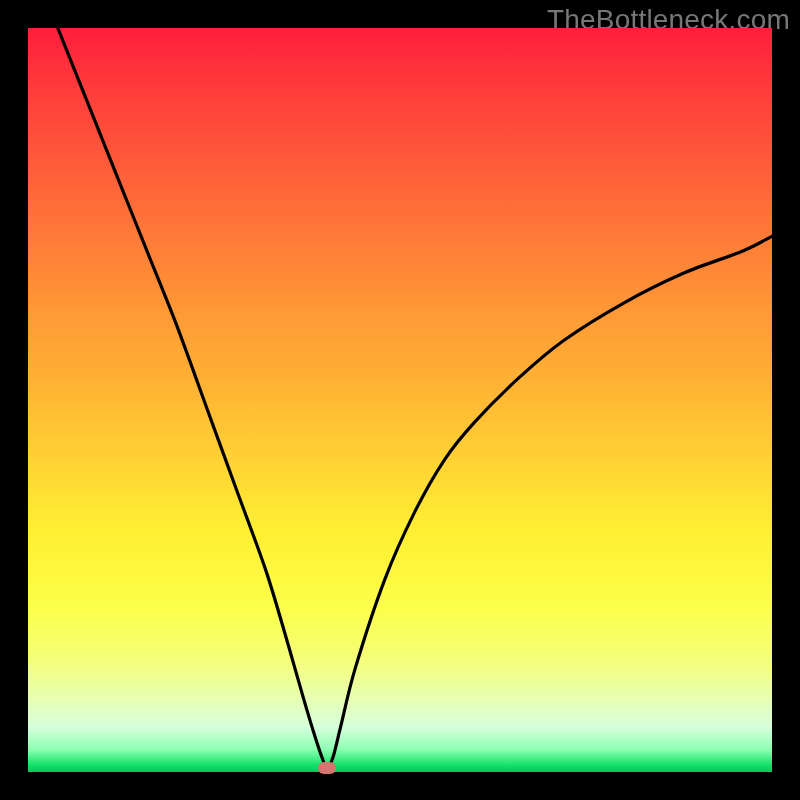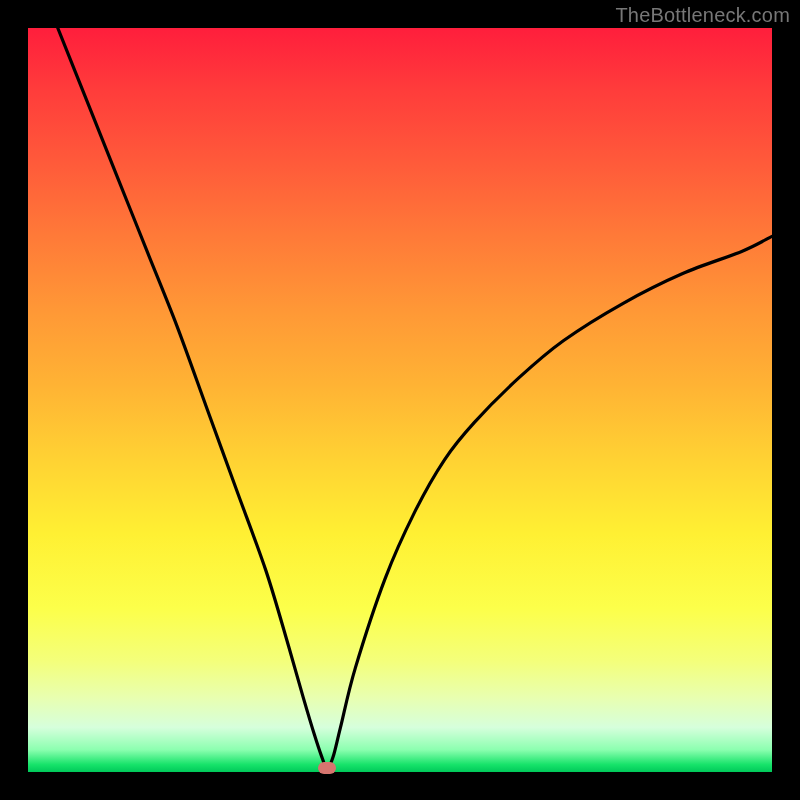--- a/index.html
+++ b/index.html
@@ -41,21 +41,21 @@
       #8cffb0 97%,
       #17e36a 99%,
       #00c95a 100%
     );
   }
   .attrib {
     position: absolute;
     top: 4px;
     right: 10px;
     color: #777;
-    font-size: 20px;
+    font-size: 28px;
     letter-spacing: 0.2px;
     font-weight: 500;
   }
   .curve {
     position: absolute;
     top: 0;
     left: 0;
   }
   .minpoint {
     position: absolute;

